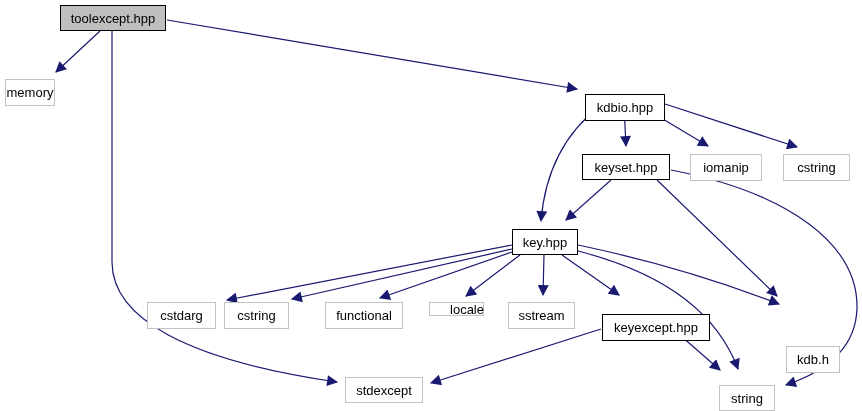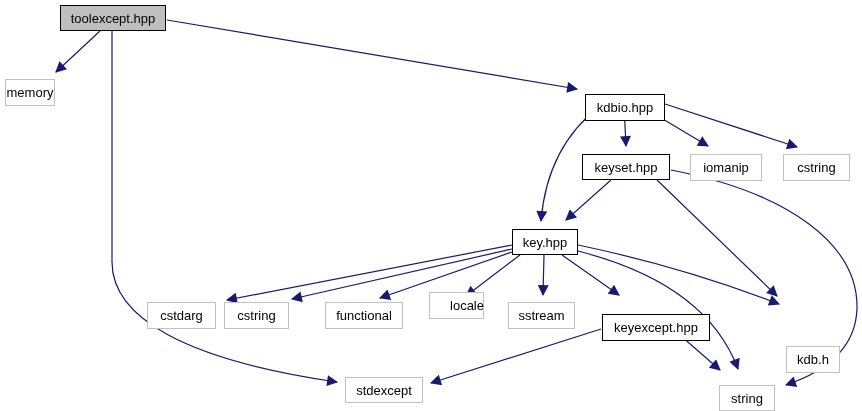--- a/index.html
+++ b/index.html
@@ -82,20 +82,20 @@
       <div class="node root" style="left: 60px; top: 5px; width: 106px; height: 26px;">toolexcept.hpp</div>
       <div class="node external" style="left: 5px; top: 79px; width: 50px; height: 27px;">memory</div>
       <div class="node internal" style="left: 585px; top: 94px; width: 80px; height: 27px;">kdbio.hpp</div>
       <div class="node internal" style="left: 582px; top: 154px; width: 88px; height: 26px;">keyset.hpp</div>
       <div class="node external" style="left: 690px; top: 154px; width: 72px; height: 27px;">iomanip</div>
       <div class="node external" style="left: 783px; top: 154px; width: 67px; height: 27px;">cstring</div>
       <div class="node internal" style="left: 512px; top: 229px; width: 66px; height: 26px;">key.hpp</div>
       <div class="node external" style="left: 147px; top: 302px; width: 69px; height: 27px;">cstdarg</div>
       <div class="node external" style="left: 224px; top: 302px; width: 65px; height: 27px;">cstring</div>
       <div class="node external" style="left: 325px; top: 302px; width: 78px; height: 27px;">functional</div>
-      <div class="node external" style="left: 429px; top: 292px; width: 55px; height: 27px; padding-left: 21px;">locale</div>
+      <div class="node external" style="left: 429px; top: 302px; width: 55px; height: 14px; padding-left: 21px;">locale</div>
       <div class="node external" style="left: 508px; top: 302px; width: 67px; height: 27px;">sstream</div>
       <div class="node internal" style="left: 602px; top: 314px; width: 108px; height: 27px;">keyexcept.hpp</div>
       <div class="node external" style="left: 786px; top: 302px; width: 54px; height: 27px; margin-top: 44px;">kdb.h</div>
       <div class="node external" style="left: 345px; top: 377px; width: 78px; height: 26px;">stdexcept</div>
       <div class="node external" style="left: 719px; top: 385px; width: 56px; height: 26px;">string</div>
     </div>
 </div>
 
 </body></html>

